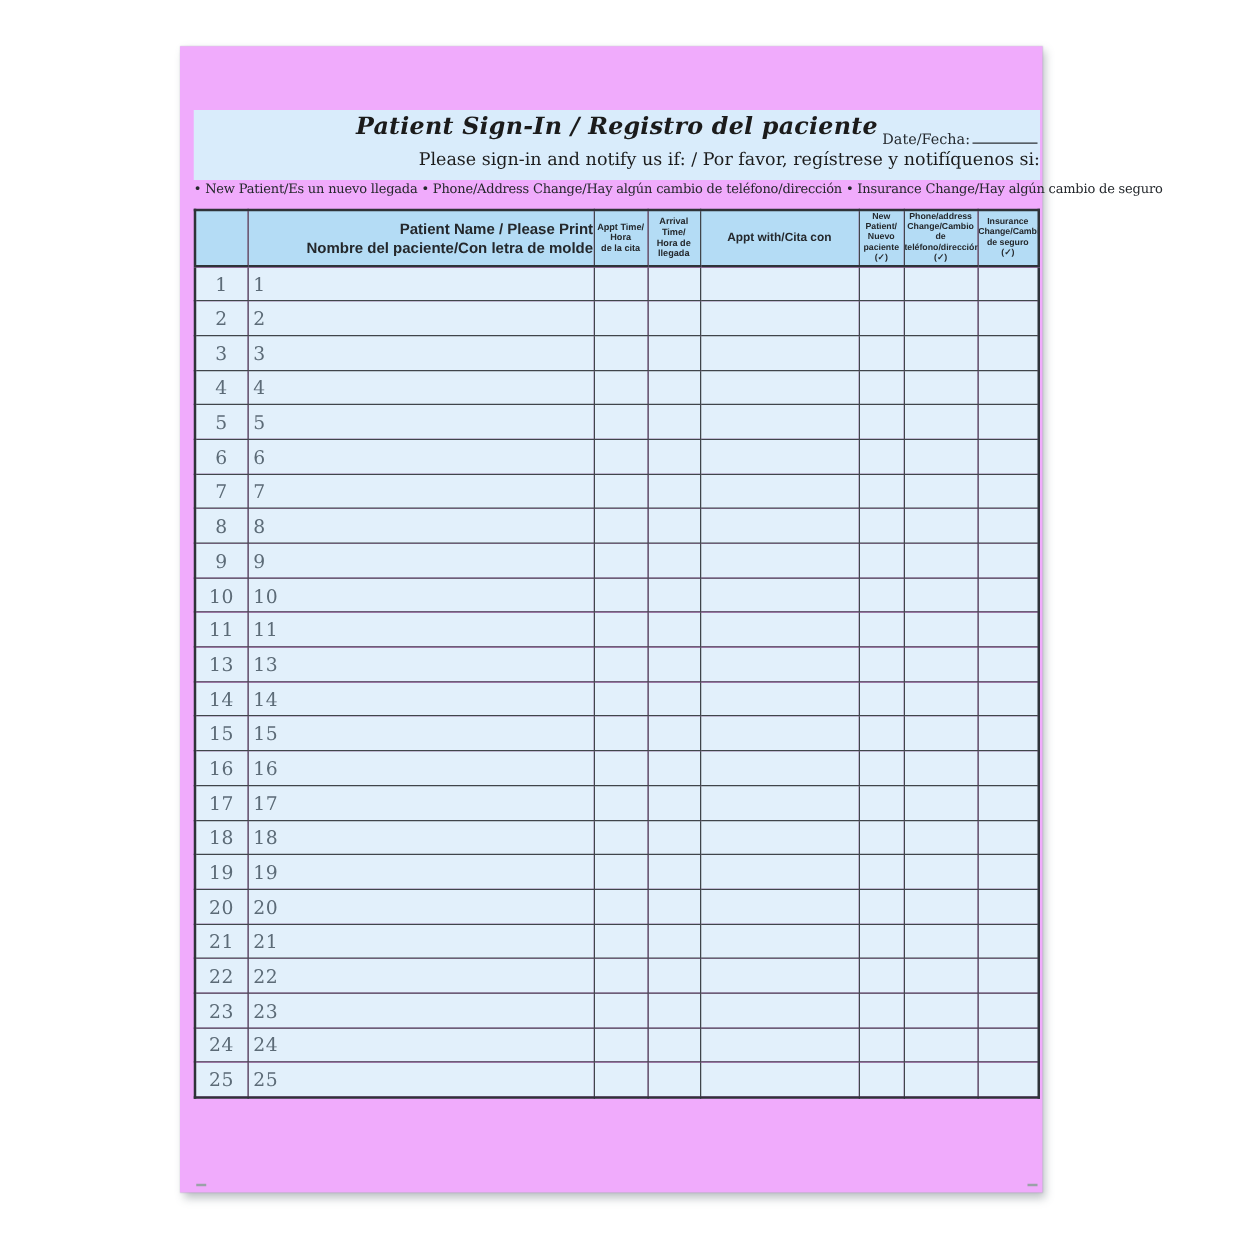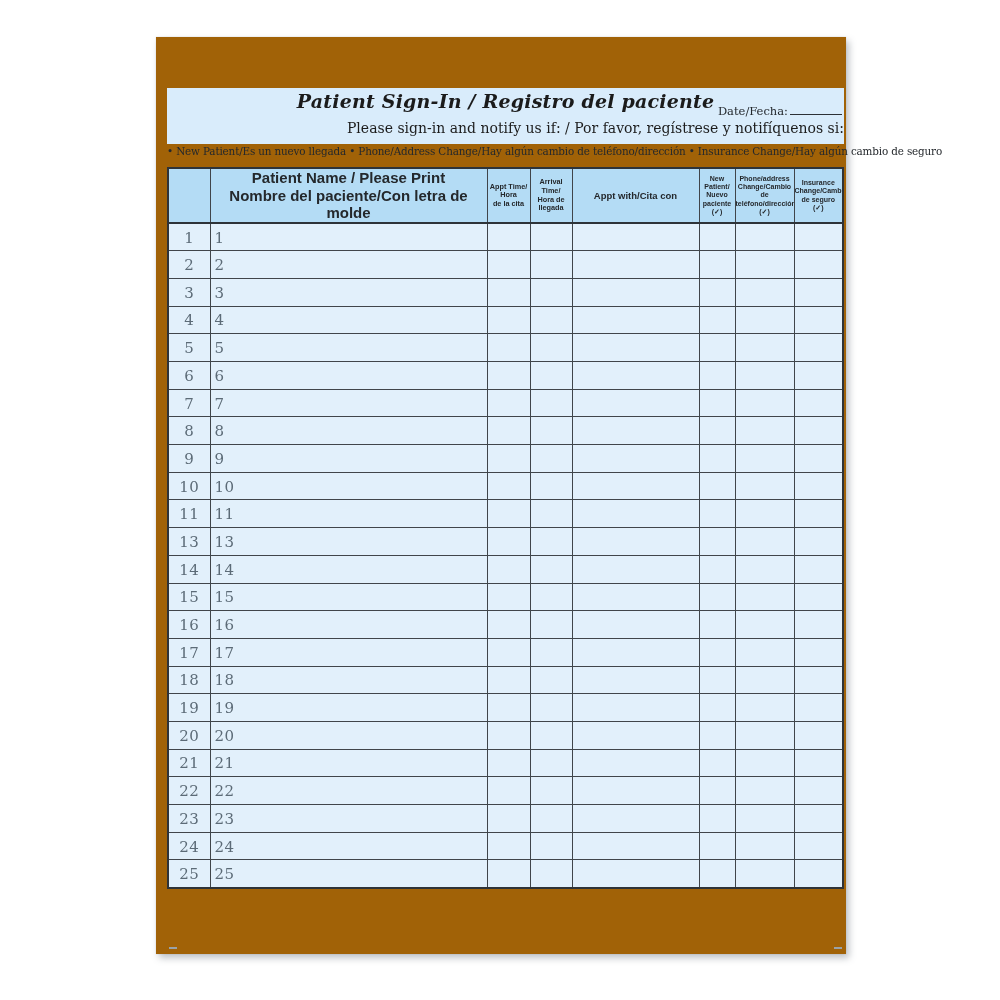--- a/index.html
+++ b/index.html
@@ -1,22 +1,22 @@
 <!DOCTYPE html>
 <html><head>
 <meta charset="utf-8">
 <style>
   * { margin:0; padding:0; box-sizing:border-box; }
   html,body { width:1000px; height:1000px; background:#ffffff; font-family:"DejaVu Serif", serif; }
 
   .stage { position:relative; width:1000px; height:1000px; overflow:hidden; }
 
   .page {
-    position:absolute; left:156px; top:37px; width:690px; height:917px;
-    background:#a16207;
+    position:absolute; left:144px; top:37px; width:690px; height:917px;
+    background:#f0abfc;
     box-shadow:3px 4px 7px rgba(90,100,110,0.40), 0 0 1px rgba(120,130,140,0.35);
   }
 
   
   .band {
     position:absolute; left:11px; top:51px; width:677px; height:56px;
     background:#d9ecfb;
   }
   .title {
     position:absolute; top:2px; left:0; width:100%;
@@ -51,21 +51,21 @@
   .sign-table th, .sign-table td {
     border:1px solid #40454a; padding:0; overflow:hidden;
   }
   .sign-table thead th {
     background:#b4dcf5; height:45px; vertical-align:middle; text-align:center;
     font-family:"Liberation Sans", sans-serif; font-weight:bold; color:#24282c;
     border-bottom:2px solid #2e3338; line-height:1.18;
   }
   .hdr-label { white-space:pre-line; display:block; }
   th.h-no   .hdr-label { font-size:9px;margin-left:46px; }
-  th.h-name .hdr-label { font-size:15px; }
+  th.h-name .hdr-label { font-size:12px;text-align:right; }
   th.h-appt .hdr-label, th.h-arr .hdr-label { font-size:7.3px; }
   th.h-with .hdr-label { font-size:9.5px; }
   th.h-new  .hdr-label { font-size:7px; }
   th.h-phone .hdr-label, th.h-ins .hdr-label { font-size:7px; }
 
   .sign-table tbody td { background:#e2f0fb; height:27.7px; vertical-align:middle; }
   .num {
     font-family:"DejaVu Serif", serif; font-size:15px; color:#51606c; opacity:0.92;
     letter-spacing:0.5px;
   }

